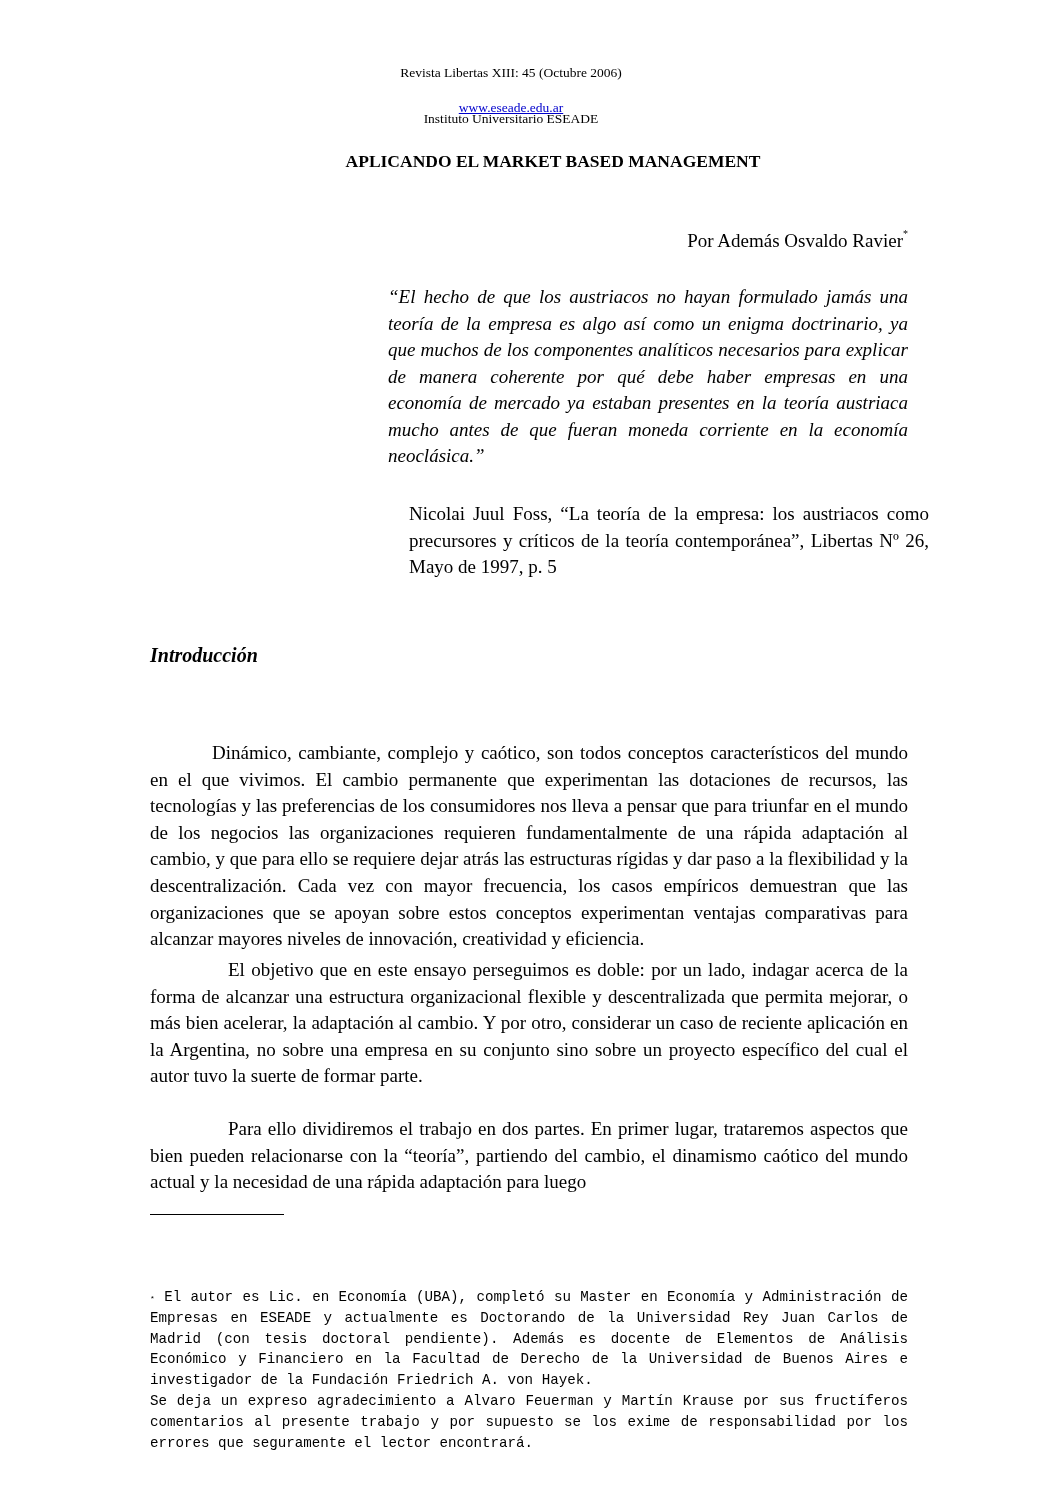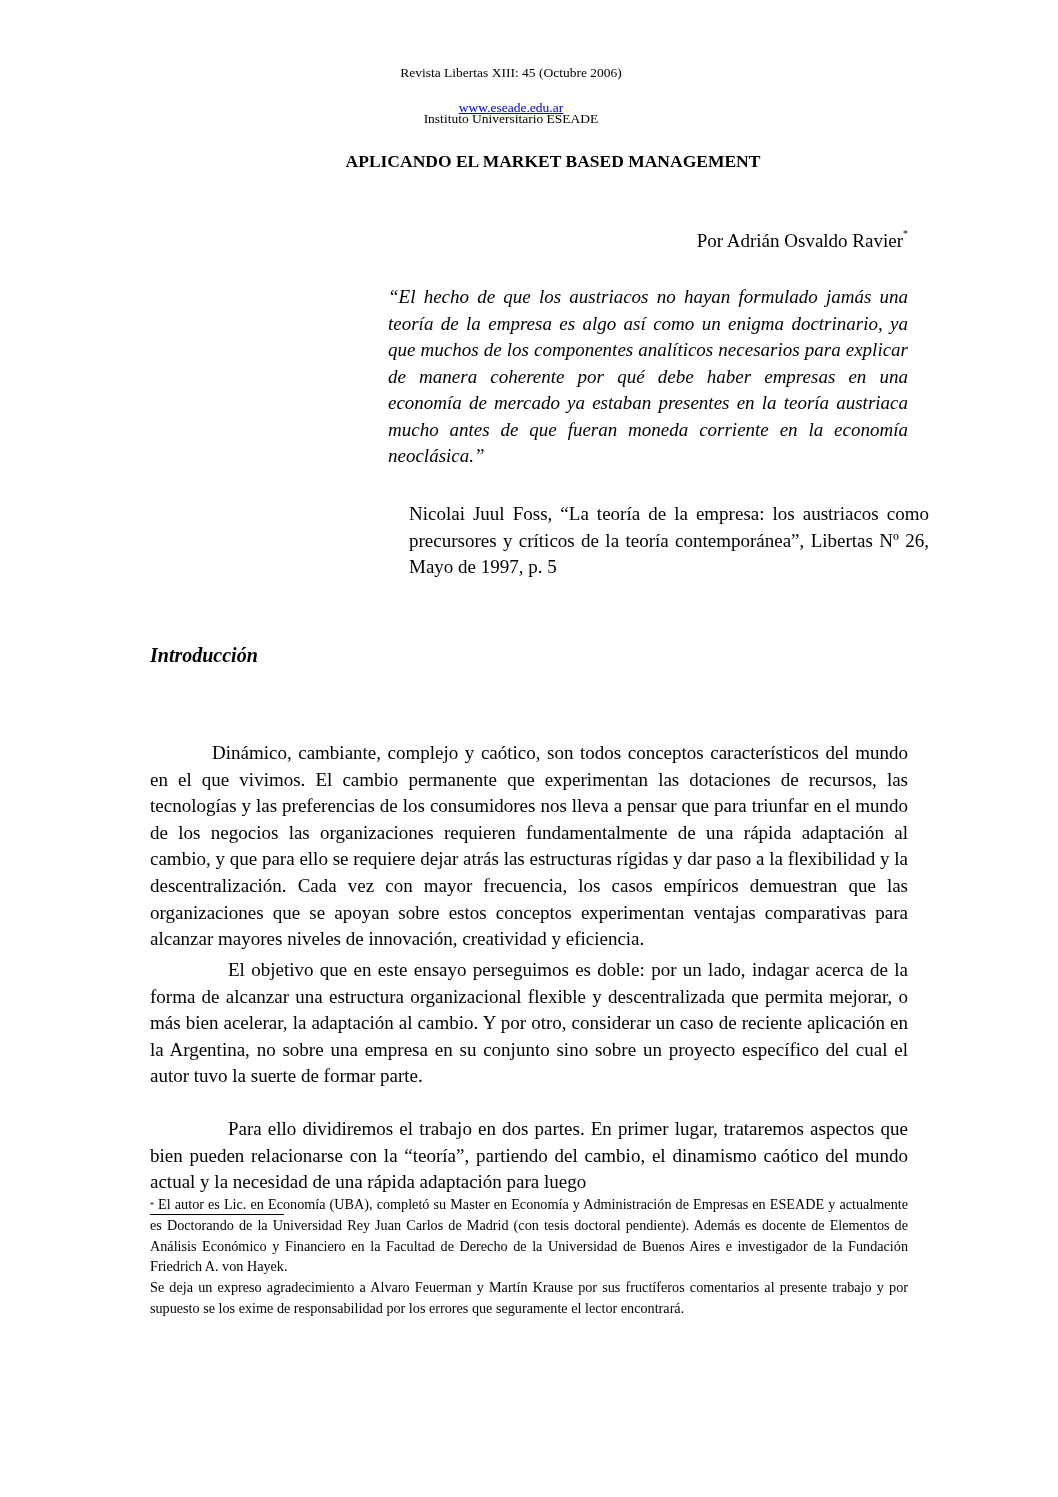--- a/index.html
+++ b/index.html
@@ -34,41 +34,41 @@
 
   .body-text {
     position: absolute; left: 150px; width: 758px;
     font-size: 19px; line-height: 26.6px; text-align: justify; text-align-last: left;
   }
   .indent { text-indent: 62px; margin-top: 37px; }
   .indent2 { text-indent: 78px; }
 
   .fn-rule { position: absolute; left: 150px; top: 1214px; width: 134px; height: 0; border-top: 1.5px solid #000; }
   .footnotes {
-    position: absolute; left: 150px; width: 758px; top: 1194px;
-    font-size: 14.2px; line-height: 20.8px; text-align: justify; text-align-last: left;
+    position: absolute; left: 150px; width: 758px; top: 1287px;
+    font-size: 14.2px; line-height: 20.8px; text-align: justify; text-align-last: left; font-family: Liberation Mono, monospace;
   }
   .footnotes p { margin: 0; }
   .fn-mark { font-size: 8px; vertical-align: top; position: relative; top: 2px; }
 </style>
 </head>
 <body>
 
 <div class="page">
 
   <div class="header-line" style="top:65px;">Revista Libertas XIII: 45 (Octubre 2006)</div>
   <div class="header-line" style="top:82px;margin-top:29px;">Instituto Universitario ESEADE</div>
   <div class="header-line" style="top:100px;">
     <a class="link" href="#">www.eseade.edu.ar</a>
   </div>
 
   <div class="title" style="top:151px;padding-left:24px;">APLICANDO EL MARKET BASED MANAGEMENT</div>
 
   <div class="author">
-    <span>Por Adrián Osvaldo Ravier</span><sup>*</sup>
+    <span>Por Además Osvaldo Ravier</span><sup>*</sup>
   </div>
 
   <div class="epigraph">“El hecho de que los austriacos no hayan formulado jamás una teoría de la empresa es algo así como un enigma doctrinario, ya que muchos de los componentes analíticos necesarios para explicar de manera coherente por qué debe haber empresas en una economía de mercado ya estaban presentes en la teoría austriaca mucho antes de que fueran moneda corriente en la economía neoclásica.”</div>
   <div class="citation">Nicolai Juul Foss, “La teoría de la empresa: los austriacos como precursores y críticos de la  teoría contemporánea”, Libertas Nº 26, Mayo de 1997, p. 5</div>
 
   <div class="section-heading">Introducción</div>
 
   <div class="body-text indent" style="top:703px;">Dinámico, cambiante, complejo y caótico, son todos conceptos característicos del mundo en el que vivimos. El cambio permanente que experimentan las dotaciones de recursos, las tecnologías y las preferencias de los consumidores nos lleva a pensar que para triunfar en el mundo de los negocios las organizaciones requieren fundamentalmente de una rápida adaptación al cambio, y que para ello se requiere dejar atrás las estructuras rígidas y dar paso a la flexibilidad y la descentralización. Cada vez con mayor frecuencia, los casos empíricos demuestran que las organizaciones que se apoyan sobre estos conceptos experimentan ventajas comparativas para alcanzar mayores niveles de innovación, creatividad y eficiencia.</div>
   <div class="body-text indent2" style="top:957px;">El objetivo que en este ensayo perseguimos es doble: por un lado, indagar acerca de la forma de alcanzar una estructura organizacional flexible y descentralizada que permita mejorar, o más bien acelerar, la adaptación al cambio. Y por otro, considerar un caso de reciente aplicación en la Argentina, no sobre una empresa en su conjunto sino sobre un proyecto específico del cual el autor tuvo la suerte de formar parte.</div>
   <div class="body-text indent2" style="top:1116px;">Para ello dividiremos el trabajo en dos partes. En primer lugar, trataremos aspectos que bien pueden relacionarse con la “teoría”, partiendo del cambio, el dinamismo caótico del mundo actual y la necesidad de una rápida adaptación para luego</div>

